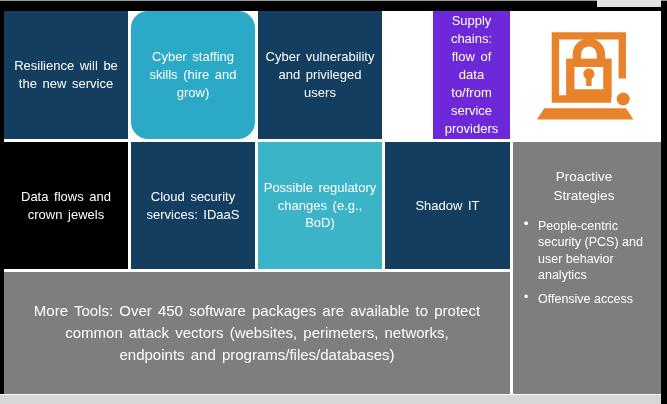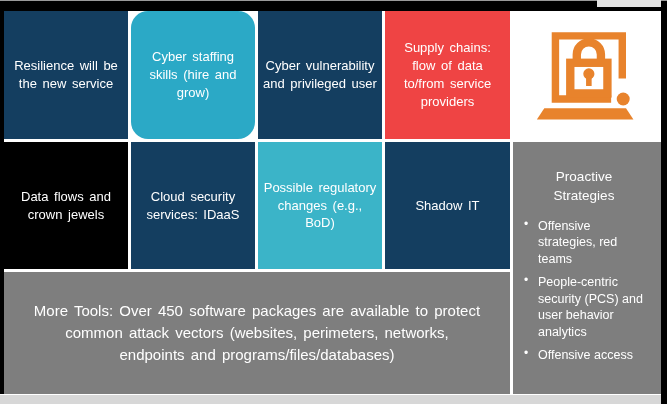--- a/index.html
+++ b/index.html
@@ -9,21 +9,21 @@
   .corner-light{position:absolute;right:6px;top:0;width:64px;height:7px;background:#e2e2e2;}
   .bottom-strip{position:absolute;left:0;bottom:0;width:661px;height:9px;background:#d7d7d7;
                 border-top:1px solid #fff;}
   .content{position:absolute;left:4px;top:11px;width:657px;height:383px;background:#fff;
            display:grid;grid-template-columns:124px 124px 124px 125px 1fr;
            grid-template-rows:128px 127px 1fr;gap:3px;}
   .tile{display:flex;align-items:center;justify-content:center;text-align:center;
         color:#fff;font-size:13px;line-height:1.38;padding:6px 5px;word-spacing:2px;}
   .navy{background:#143e60;}
   .teal-a{background:#2ba9c6;border-radius:17px;}
-  .teal-b{background:#ef4444;}
+  .teal-b{background:#6d28d9;margin-left:48px;}
   .teal-c{background:#000000;}
   .teal-d{background:#3bb4c8;}
   .gray{background:#7e7e7e;}
   .icon-box{background:#fff;display:flex;align-items:center;justify-content:center;}
   .proactive{grid-column:5;grid-row:2/4;color:#fff;padding:26px 16px 10px 10px;}
   .proactive-title{text-align:center;font-size:13.5px;line-height:1.4;padding:0 18px;margin-bottom:12px;}
   .bullets{list-style:none;margin:0;padding:0;font-size:12.5px;line-height:1.32;}
   .bullets li{position:relative;padding-left:15px;margin-bottom:7px;}
   .bullets li .marker{position:absolute;left:1px;top:-1px;font-size:12px;}
   .more-tools{grid-column:1/5;grid-row:3;display:flex;align-items:center;justify-content:center;
@@ -33,21 +33,21 @@
 <body>
 
 <div class="frame">
   <div class="top-hairline"></div>
   <div class="corner-light"></div>
 
   <div class="content">
 
     <div class="tile navy">Resilience will be the new service</div>
     <div class="tile teal-a">Cyber staffing skills (hire and grow)</div>
-    <div class="tile navy">Cyber vulnerability and privileged user</div>
+    <div class="tile navy">Cyber vulnerability and privileged users</div>
     <div class="tile teal-b">Supply chains: flow of data to/from service providers</div>
 
     <div class="icon-box">
       <span>
         <svg width="112" height="104" viewBox="0 0 120 112" aria-hidden="true">
           <path d="M86 84 H26 V16 H98 V62" fill="none" stroke="#e8832c" stroke-width="8"></path>
           <circle cx="99" cy="84" r="7" fill="#e8832c"></circle>
           <path d="M14 94 H102 L110 106 H6 Z" fill="#e8832c"></path>
           <path d="M49 48 V36 a13 13 0 0 1 26 0 V48" fill="none" stroke="#e8832c" stroke-width="9"></path>
           <rect x="42" y="45" width="40" height="33" fill="#ffffff" stroke="#e8832c" stroke-width="9"></rect>
@@ -60,21 +60,20 @@
     <div class="tile teal-c">Data flows and crown jewels</div>
     <div class="tile navy">Cloud security services: IDaaS</div>
     <div class="tile teal-d">Possible regulatory changes (e.g., BoD)</div>
     <div class="tile navy">Shadow IT</div>
 
     <div class="gray proactive">
       <div class="proactive-title">Proactive Strategies</div>
       <ul class="bullets">
         <li>
           <span class="marker">•</span>
-          <span>Offensive strategies, red teams</span>
         </li>
         <li>
           <span class="marker">•</span>
           <span>People-centric security (PCS) and user behavior analytics</span>
         </li>
         <li>
           <span class="marker">•</span>
           <span>Offensive access</span>
         </li>
       </ul>

